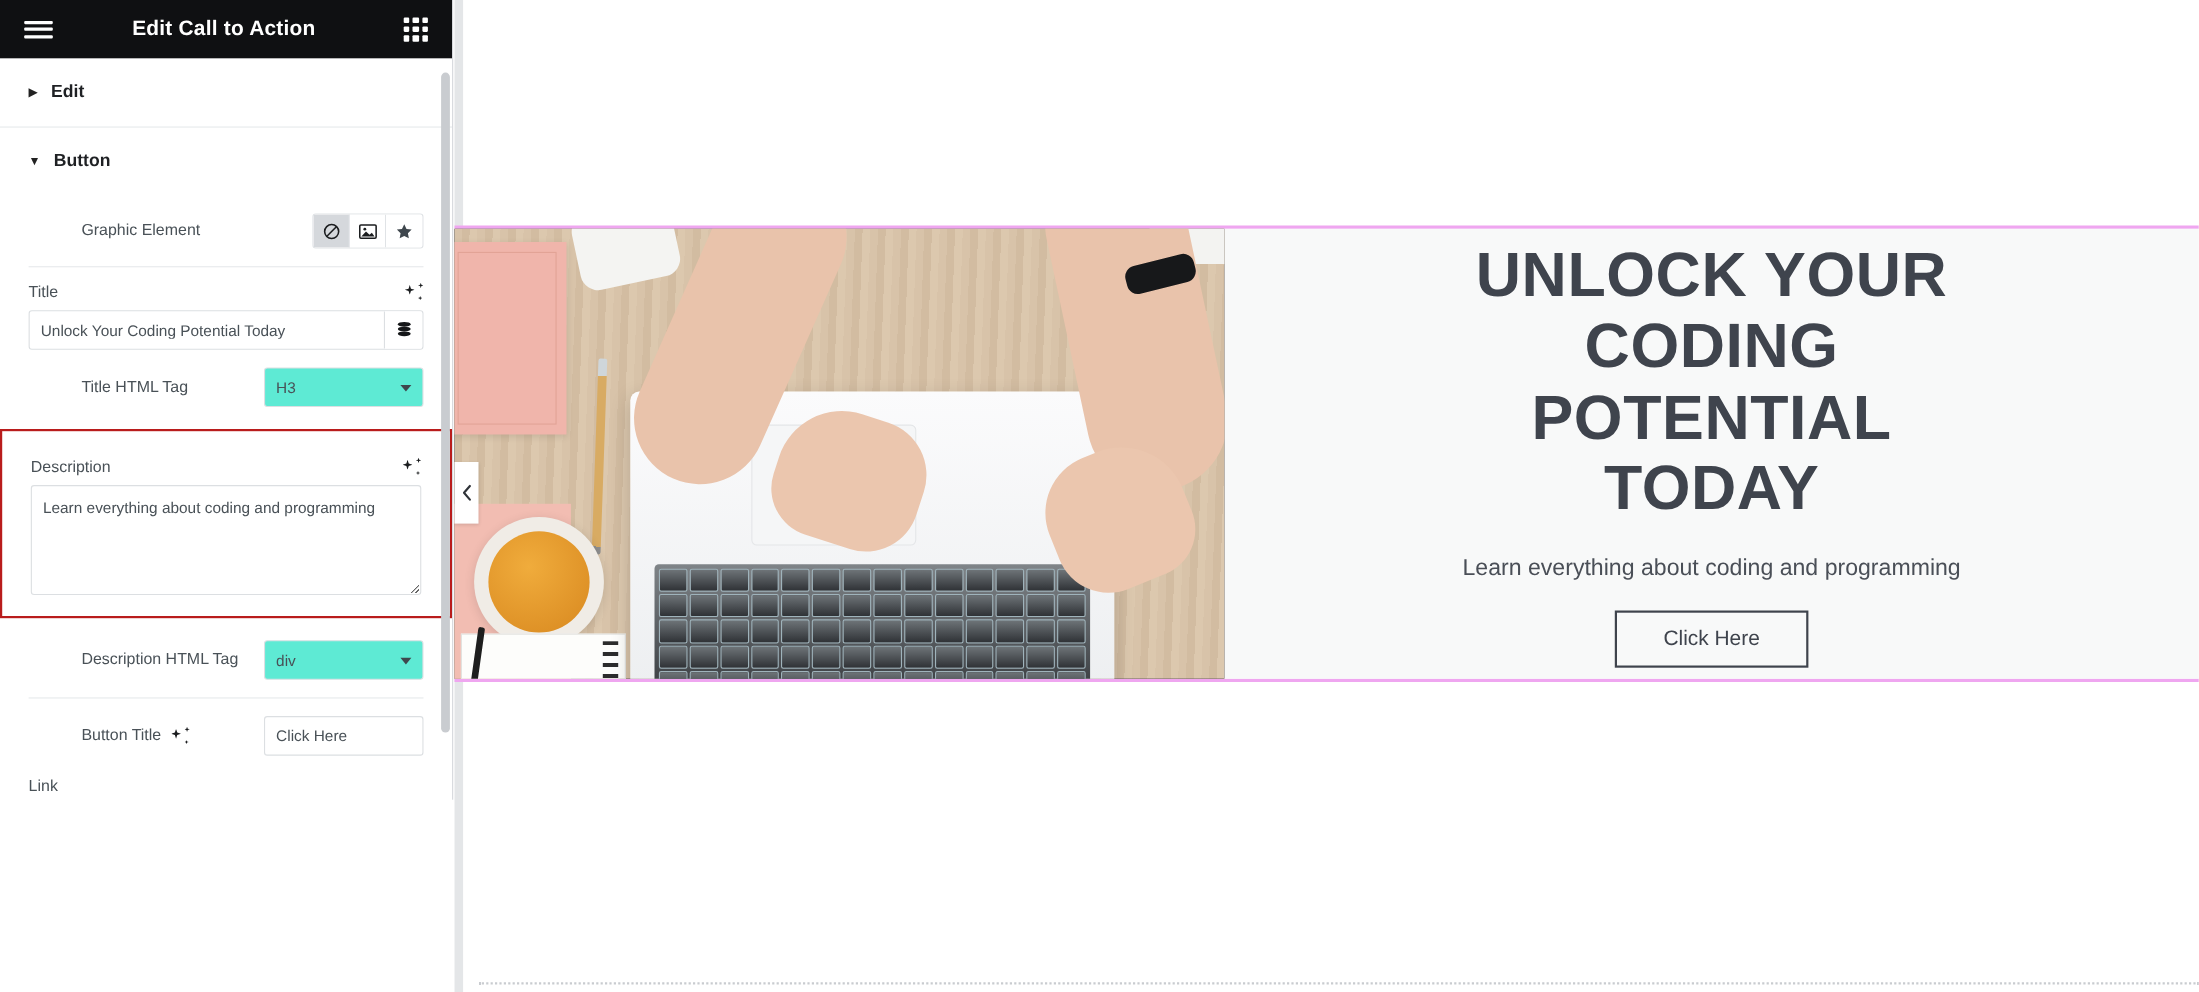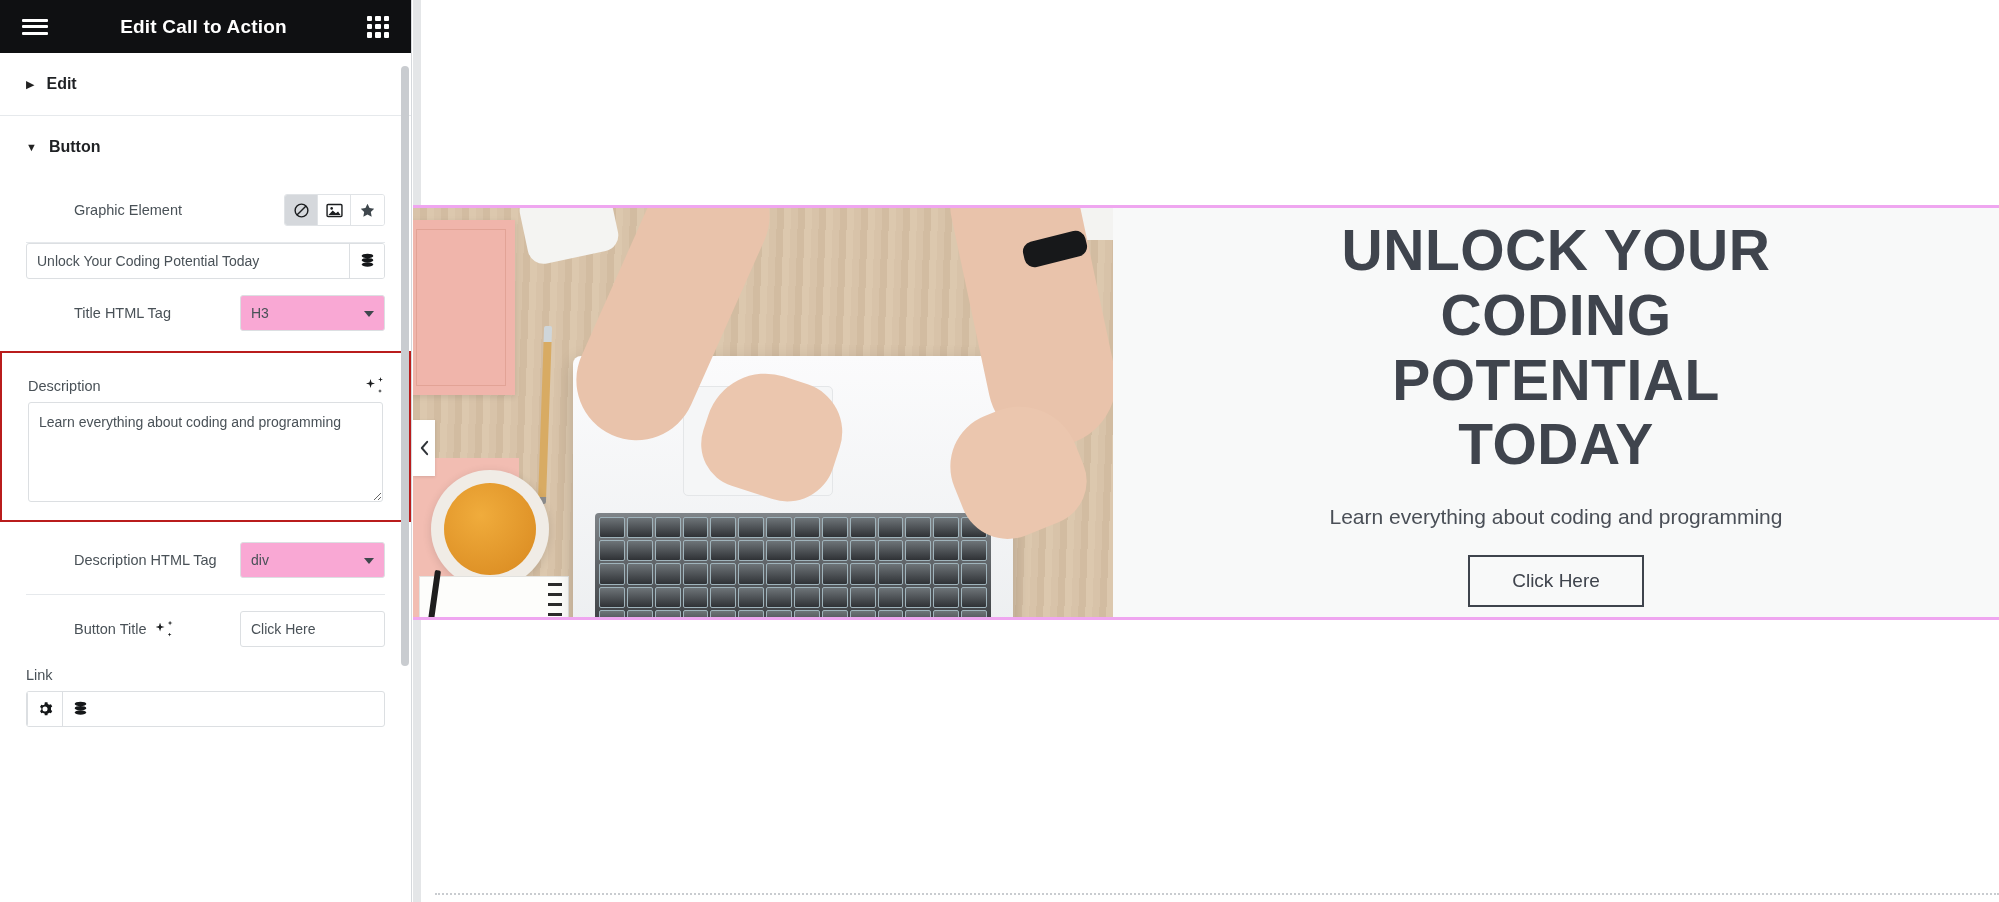--- a/index.html
+++ b/index.html
@@ -7,21 +7,21 @@
     width: 1999px; height: 902px;
     background: #ffffff;
     font-family: "Liberation Sans", sans-serif;
     overflow: hidden;
   }
   #app { position: relative; width: 1999px; height: 902px; background:#fff; }
 
   
   #panel {
     position: absolute; left: 0; top: 0;
-    width: 412px; height: 902px;
+    width: 412px; height: 727px;
     background: #ffffff;
     border-right: 1px solid #d5d8dc;
     overflow: hidden;
   }
   #panel-header {
     height: 53px; background: #0f1012;
     display: flex; align-items: center; justify-content: space-between;
     padding: 0 22px;
   }
   #panel-header .hdr-title {
@@ -83,21 +83,21 @@
   .input-group input {
     flex:1; border:none; outline:none; padding: 0 10px;
     font-size: 14px; color:#495157; font-family:"Liberation Sans", sans-serif;
     background: transparent;
   }
   .input-group input::placeholder { color:#a9b0b6; }
   .icon-btn { width: 35px; display:flex; align-items:center; justify-content:center;
     border-left:1px solid #dcdfe2; background:#fff; cursor:pointer; }
 
   select.styled {
-    height: 36px; border:1px solid #dcdfe2; border-radius:3px; background:#f9a8d4;
+    height: 36px; border:1px solid #dcdfe2; border-radius:3px; background:#5eead4;
     font-size:14px; color:#495157; padding: 0 28px 0 10px;
     font-family:"Liberation Sans", sans-serif;
     -webkit-appearance:none; appearance:none; outline:none; cursor:pointer;
   }
   .select-wrap { position: relative; display:inline-block; }
   .select-wrap::after {
     content:""; position:absolute; right:11px; top: 50%; margin-top:-2px;
     border-left: 5px solid transparent; border-right: 5px solid transparent;
     border-top: 6px solid #3f474d; pointer-events:none;
   }
@@ -283,20 +283,28 @@
               </svg>
             </div>
             <div class="choice">
               <svg width="17" height="17" viewBox="0 0 24 24">
                 <path d="M12 2.5l2.9 6.1 6.6.9-4.8 4.6 1.2 6.6L12 17.6 6.1 20.7l1.2-6.6L2.5 9.5l6.6-.9z" fill="#3f474d"></path>
               </svg>
             </div>
           </div>
         </div>
 
+        <div class="field-label-row">
+          <span class="field-label">Title</span>
+          <span class="sparkle">
+              <i class="s1"></i>
+              <i class="s2"></i>
+              <i class="s3"></i>
+            </span>
+        </div>
         <div class="input-group">
           <input type="text" value="Unlock Your Coding Potential Today" placeholder="Enter your title" style="">
           <div class="icon-btn">
             <svg width="15" height="17" viewBox="0 0 16 18">
               <ellipse cx="8" cy="3" rx="6.2" ry="2.4" fill="#151719"></ellipse>
               <ellipse cx="8" cy="7.6" rx="6.2" ry="2.4" fill="#151719"></ellipse>
               <ellipse cx="8" cy="12.2" rx="6.2" ry="2.4" fill="#151719"></ellipse>
             </svg>
           </div>
         </div>

